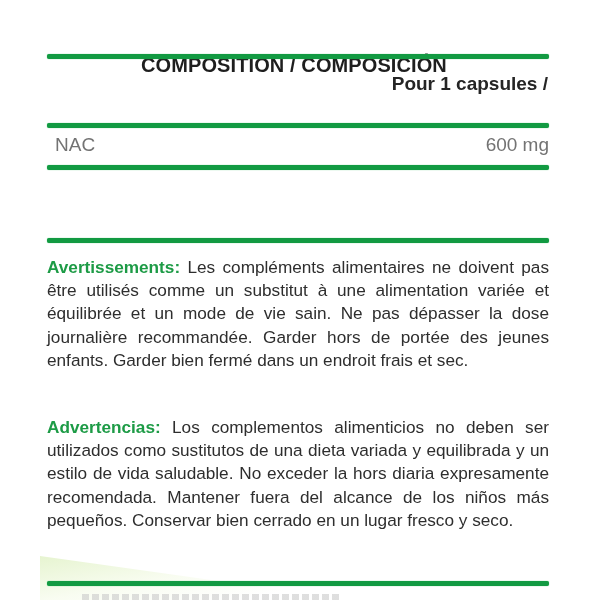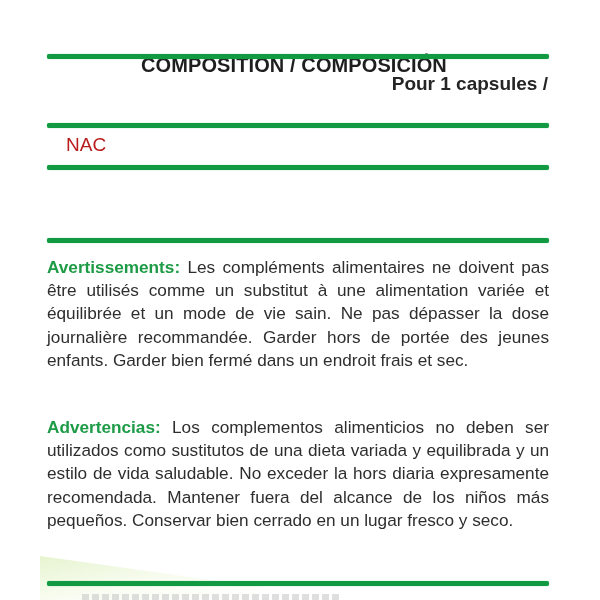--- a/index.html
+++ b/index.html
@@ -41,28 +41,28 @@
       right: 52px;
       top: 72px;
       text-align: center;
       font-weight: bold;
       font-size: 19px;
       line-height: 24px;
       color: #252525;
     }
     .row {
       position: absolute;
-      left: 66px;
+      left: 55px;
       width: 494px;
       top: 133px;
       display: flex;
       justify-content: space-between;
       font-size: 19px;
       line-height: 24px;
-      color: #b91c1c;
+      color: #737373;
     }
     .para {
       position: absolute;
       left: 47px;
       width: 502px;
       font-size: 17.2px;
       line-height: 23.2px;
       text-align: justify;
       color: #2e2e2e;
     }
@@ -100,20 +100,21 @@
   <div class="rule" style="top:54px;"></div>
 
   <div class="serving">
     <div>Pour 1 capsules /</div>
   </div>
 
   <div class="rule" style="top:123px;"></div>
 
   <div class="row">
     <span>NAC</span>
+    <span>600 mg</span>
   </div>
 
   <div class="rule" style="top:165px;"></div>
 
   <div class="rule" style="top:238px;"></div>
 
   <div class="para" style="top:256px;">
     <span class="lead">Avertissements:</span><span> Les compléments alimentaires ne doivent pas être utilisés comme un substitut à une alimentation variée et équilibrée et un mode de vie sain. Ne pas dépasser la dose journalière recommandée. Garder hors de portée des jeunes enfants. Garder bien fermé dans un endroit frais et sec.</span>
   </div>
 

